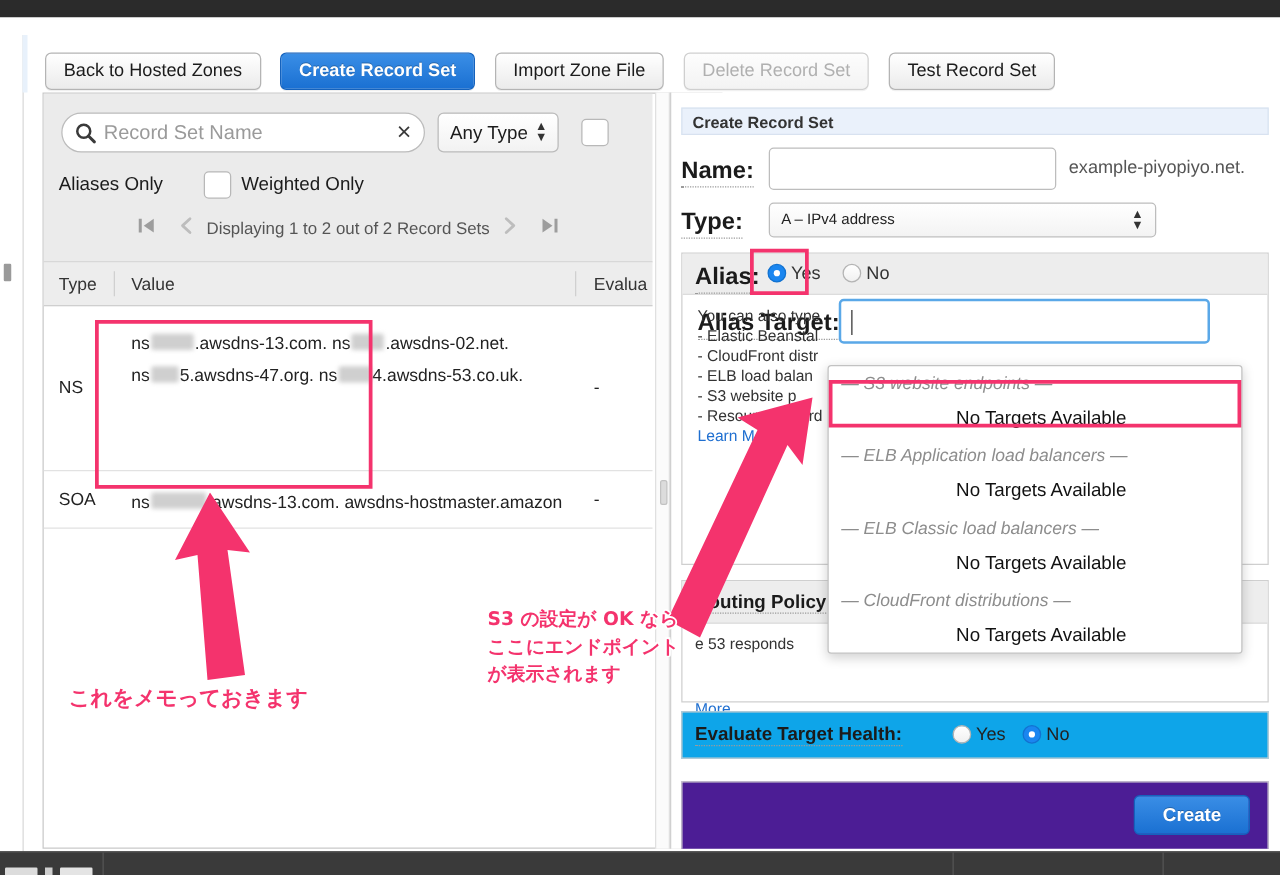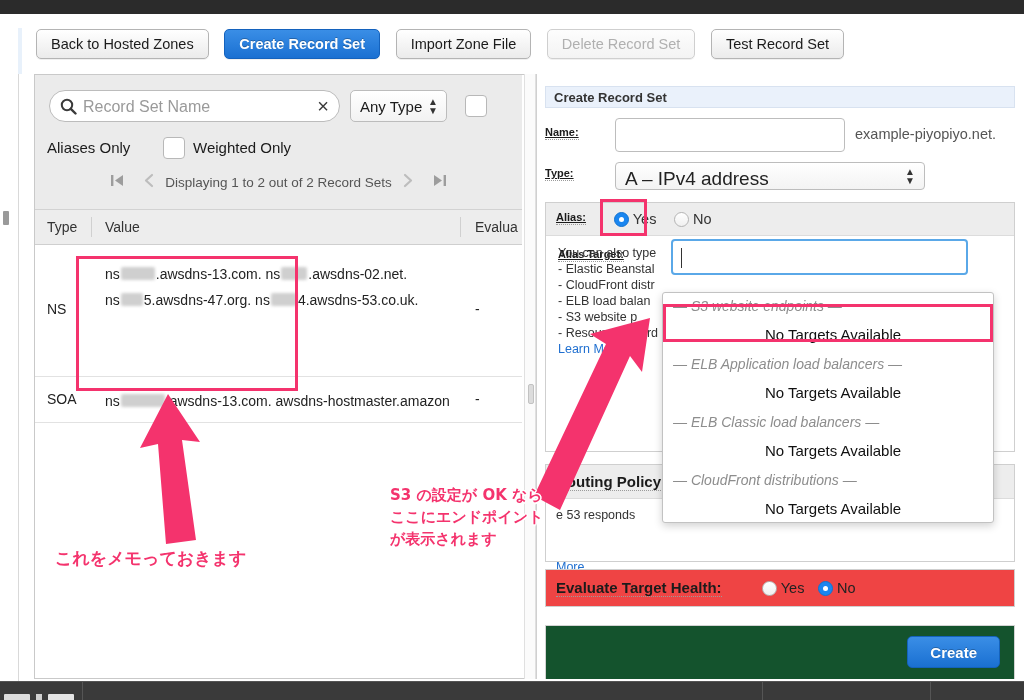--- a/index.html
+++ b/index.html
@@ -17,21 +17,21 @@
   .taskbar .tb-app2{position:absolute;left:36px;top:12px;width:6px;height:10px;background:#cfcfcf;}
   .taskbar .tb-app3{position:absolute;left:48px;top:12px;width:26px;height:10px;background:#e4e4e4;border-radius:1px;}
 
   
   .page{position:absolute;left:0;top:14px;width:1024px;height:667px;background:#fff;}
   .leftstrip{position:absolute;left:0;top:14px;width:18px;height:660px;background:#fff;border-right:1px solid #d9d9d9;}
   .leftstrip .nub{position:absolute;left:3px;top:183px;width:6px;height:14px;background:#9a9a9a;border-radius:1px;}
   .bluebit{position:absolute;left:18px;top:14px;width:4px;height:46px;background:#e8f1fb;}
 
   
-  .toolbar{position:absolute;left:36px;top:15px;height:17px;}
+  .toolbar{position:absolute;left:36px;top:28px;height:17px;}
   .btn{
     display:inline-block;height:30px;line-height:29px;padding:0 14px;
     border:1px solid #b4b4b4;border-radius:5px;
     background:linear-gradient(#ffffff,#ebebeb);
     font-size:14.5px;color:#1b1b1b;box-sizing:border-box;
     margin-right:12px;vertical-align:top;cursor:default;
     box-shadow:0 1px 0 rgba(0,0,0,.06);
   }
   .btn.primary{
     background:linear-gradient(#3a8ee6,#1a70d2);
@@ -92,52 +92,52 @@
   .hsplit .grip{position:absolute;left:3px;top:310px;width:6px;height:20px;background:#dcdcdc;border:1px solid #c2c2c2;border-radius:2px;box-sizing:border-box;}
 
   
   .formpanel{position:absolute;left:536px;top:60px;width:488px;height:605px;background:#fff;border-left:1px solid #d0d0d0;box-sizing:border-box;}
   .fp-title{
     position:absolute;left:8px;top:12px;width:470px;height:22px;
     background:#eaf1fb;border:1px solid #d8e2f0;box-sizing:border-box;
     font-weight:bold;font-size:13px;color:#333;padding:3px 0 0 8px;
   }
   .fieldrow{position:absolute;left:8px;width:470px;}
-  .flabel{position:absolute;font-weight:bold;font-size:11px;color:#1b1b1b;border-bottom:1px dotted #9b9b9b;padding-bottom:1px;text-decoration:underline;}
+  .flabel{position:absolute;font-weight:bold;font-size:19px;color:#1b1b1b;border-bottom:1px dotted #9b9b9b;padding-bottom:1px;}
   .finput{
     position:absolute;background:#fff;border:1px solid #bdbdbd;border-radius:4px;box-sizing:border-box;
   }
   .suffix{position:absolute;font-size:14.5px;color:#555;}
   .fselect{
     position:absolute;background:linear-gradient(#ffffff,#f3f3f3);
     border:1px solid #bdbdbd;border-radius:4px;box-sizing:border-box;
   }
-  .fselect .sv{position:absolute;left:9px;top:5px;font-size:19px;color:#222;}
+  .fselect .sv{position:absolute;left:9px;top:5px;font-size:12px;color:#222;}
   .fselect .sa{position:absolute;right:9px;top:4px;font-size:10px;line-height:9px;color:#333;}
 
   .aliasbox{position:absolute;left:8px;top:128px;width:470px;height:250px;border:1px solid #cfcfcf;background:#fff;box-sizing:border-box;}
   .aliasbar{position:absolute;left:0;top:0;width:468px;height:33px;background:#ededed;border-bottom:1px solid #dcdcdc;box-sizing:border-box;}
   .radio{display:inline-block;width:15px;height:15px;border-radius:50%;border:1px solid #b4b4b4;background:linear-gradient(#fff,#f0f0f0);vertical-align:-3px;box-sizing:border-box;position:relative;}
   .radio.on{background:#1a86f0;border-color:#1272d0;}
   .radio.on:after{content:"";position:absolute;left:4px;top:4px;width:5px;height:5px;border-radius:50%;background:#fff;}
 
   .helptext{position:absolute;left:12px;top:42px;width:300px;font-size:12.5px;color:#333;line-height:16px;}
   .helptext .li{white-space:nowrap;overflow:hidden;}
   .learnmore{color:#1f6fd0;}
 
   .routingbox{position:absolute;left:8px;top:390px;width:470px;height:98px;border:1px solid #cfcfcf;background:#fff;box-sizing:border-box;}
   .routingbar{position:absolute;left:0;top:0;width:468px;height:34px;background:#ededed;border-bottom:1px solid #dcdcdc;box-sizing:border-box;}
   .routingbar .rl{position:absolute;left:10px;top:8px;font-weight:bold;font-size:15px;color:#1b1b1b;border-bottom:1px dotted #9b9b9b;}
   .routingbody{position:absolute;left:10px;top:42px;font-size:12.5px;color:#333;line-height:16px;width:300px;}
 
-  .healthbox{position:absolute;left:8px;top:495px;width:470px;height:38px;background:#ef4444;border:1px solid #cfcfcf;box-sizing:border-box;}
+  .healthbox{position:absolute;left:8px;top:495px;width:470px;height:38px;background:#0ea5e9;border:1px solid #cfcfcf;box-sizing:border-box;}
   .healthbox .hl{position:absolute;left:10px;top:9px;font-weight:bold;font-size:15px;color:#1b1b1b;border-bottom:1px dotted #9b9b9b;}
   .healthbox .opt{position:absolute;top:10px;font-size:14.5px;color:#222;}
 
-  .footerbar{position:absolute;left:8px;top:551px;width:470px;height:54px;background:#14532d;border:1px solid #d3d3d3;border-bottom:none;box-sizing:border-box;}
+  .footerbar{position:absolute;left:8px;top:551px;width:470px;height:54px;background:#4c1d95;border:1px solid #d3d3d3;border-bottom:none;box-sizing:border-box;}
   .createbtn{
     position:absolute;right:14px;top:10px;height:32px;line-height:31px;padding:0 22px;
     background:linear-gradient(#3a8ee6,#1a70d2);border:1px solid #1462bd;border-radius:5px;
     color:#fff;font-size:15px;font-weight:bold;text-shadow:0 -1px 0 rgba(0,0,0,.25);box-sizing:border-box;
   }
 
   
   .dropdown{
     position:absolute;left:662px;top:278px;width:332px;height:231px;
     background:#fff;border:1px solid #c2c2c2;border-radius:3px;box-sizing:border-box;

